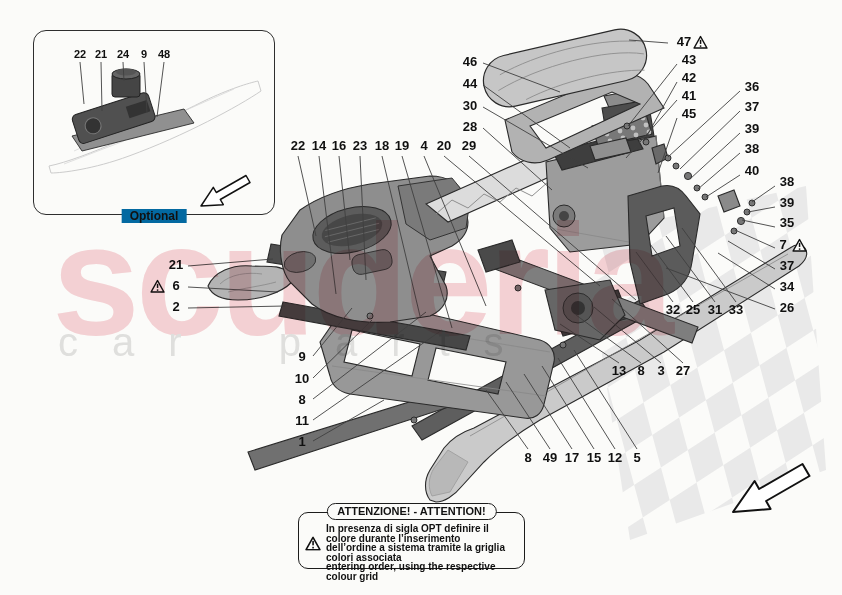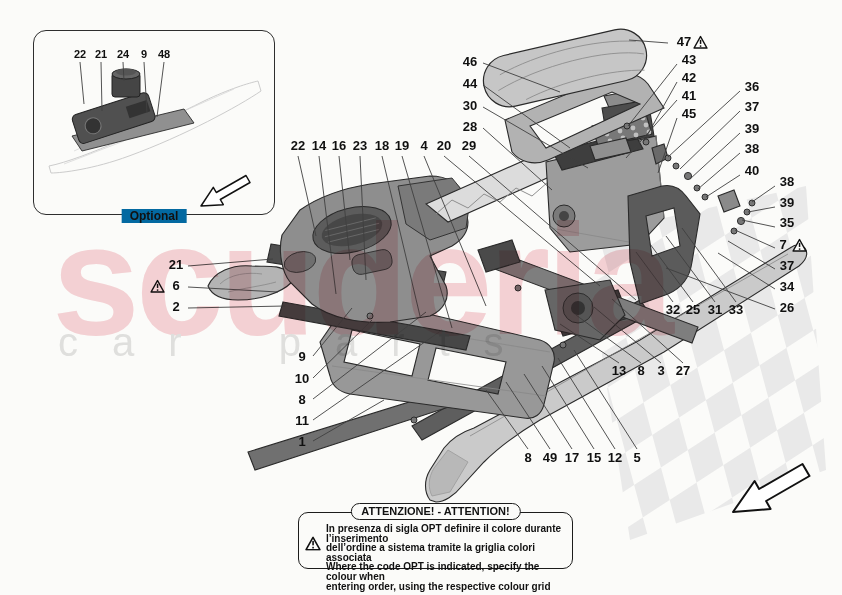--- a/index.html
+++ b/index.html
@@ -18,21 +18,21 @@
        letter-spacing:-4px;color:#f7d4d8;line-height:1;white-space:nowrap;}
   #wm-sub{position:absolute;left:58px;top:322px;font-size:40px;font-weight:400;
        letter-spacing:34px;word-spacing:18px;color:#e3e3e3;line-height:1;white-space:nowrap;}
   
   #optional-box{position:absolute;left:33px;top:30px;width:240px;height:183px;
        border:1.6px solid #2e2e2e;border-radius:13px;z-index:4;}
   #optional-label{position:absolute;left:50%;bottom:-9px;transform:translateX(-50%);
        background:#0369a1;padding:0 8px;font-size:12px;font-weight:bold;color:#111;}
   #optional-box svg{position:absolute;inset:0;}
   
-  #attention-box{position:absolute;left:298px;top:512px;width:275px;height:57px;
+  #attention-box{position:absolute;left:298px;top:512px;width:227px;height:57px;
        border:1.5px solid #1c1c1c;border-radius:10px;background:#fbfbf9;z-index:6;box-sizing:border-box;}
   #attention-title{position:absolute;top:-10px;left:50%;transform:translateX(-50%);
        border:1.5px solid #1c1c1c;border-radius:11px;background:#fbfbf9;padding:1px 10px 2px;
        font-size:11px;font-weight:bold;white-space:nowrap;color:#111;}
   #attention-body{padding:11px 4px 0 27px;font-size:10px;font-weight:bold;line-height:9.6px;color:#111;}
   #attention-warn{position:absolute;left:6px;top:23px;}
 </style>
 </head>
 <body>
 
@@ -301,16 +301,15 @@
 </div>
 
 <div id="attention-box">
   <div id="attention-title">ATTENZIONE! - ATTENTION!</div>
   <svg id="attention-warn" width="16" height="15" viewBox="0 0 22 20">
     <use href="#warn-sym" width="22" height="20"></use>
   </svg>
   <div id="attention-body">
     <div>In presenza di sigla OPT definire il colore durante l’inserimento</div>
     <div>dell’ordine a sistema tramite la griglia colori associata</div>
-    <div>Where the code OPT is indicated, specify the colour when</div>
     <div>entering order, using the respective colour grid</div>
   </div>
 </div>
 
 </body></html>

